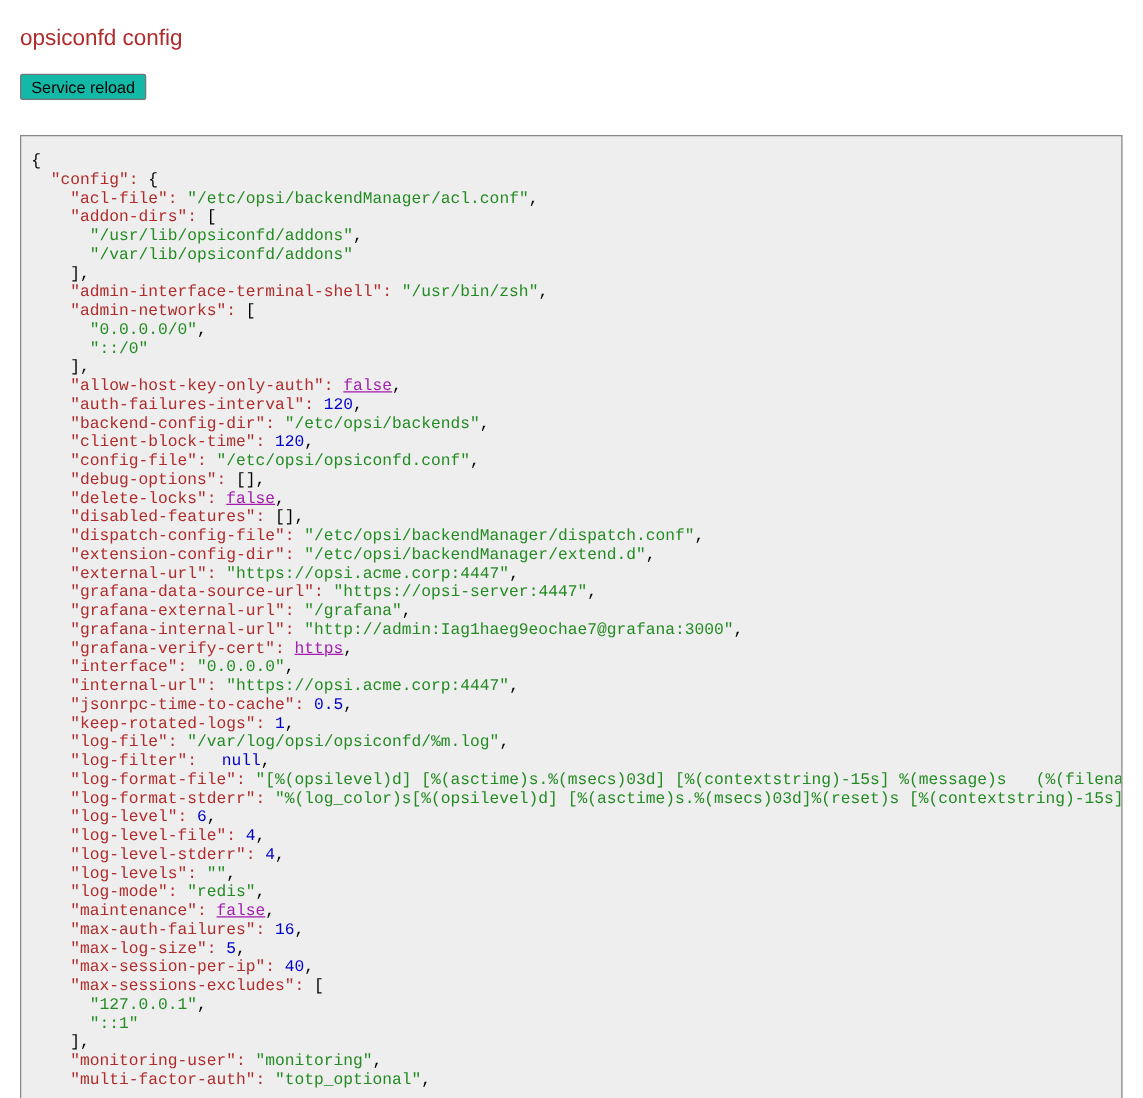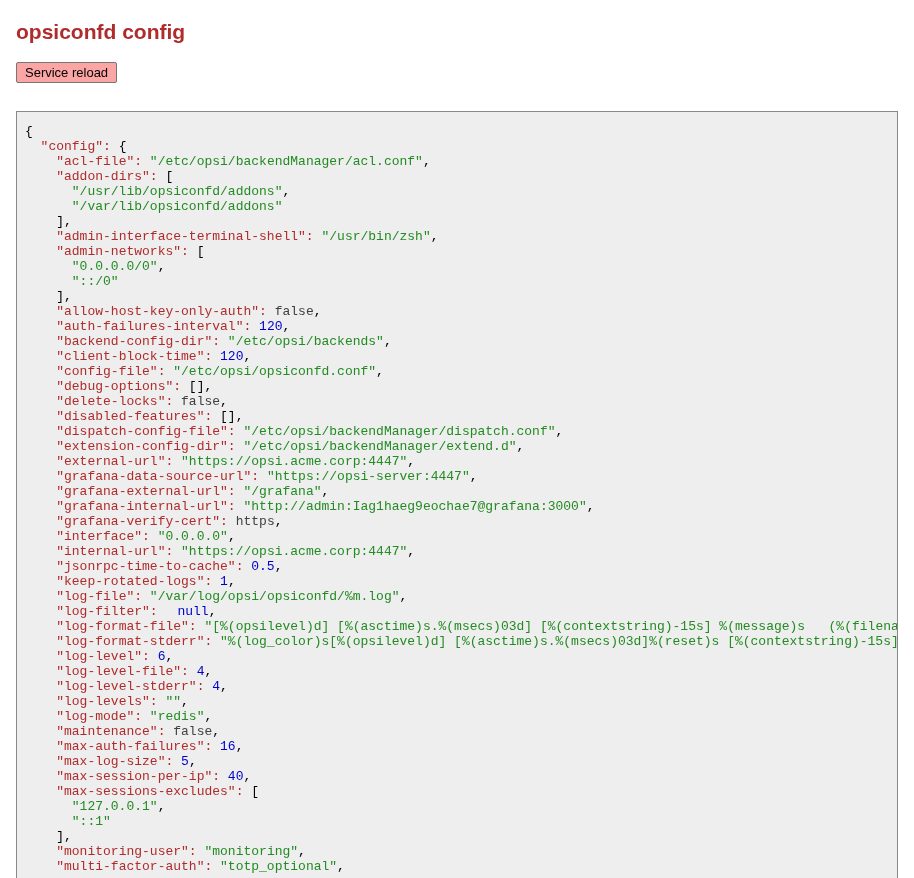--- a/index.html
+++ b/index.html
@@ -8,50 +8,50 @@
       box-sizing: border-box;
     }
     body {
       font-family: Arial, Helvetica, sans-serif;
       background: #ffffff;
       padding: 16px;
     }
     h2 {
       color: #b02b2b;
       font-family: Arial, Helvetica, sans-serif;
-      font-weight: bold;
-      font-size: 21px;
+      font-weight: normal;
+      font-size: 18px;
       margin-bottom: 18px;
       margin-top: 4px;
     }
     .reload-btn {
       font-family: Arial, sans-serif;
       font-size: 13px;
       padding: 2px 8px;
-      background: #fca5a5;
+      background: #14b8a6;
       border: 1px solid #767676;
       border-radius: 2px;
       cursor: pointer;
     }
     .code-block {
       margin-top: 28px;
       background: #eeeeee;
       border: 1px solid #888888;
       padding: 12px 8px;
       font-family: "Courier New", Courier, monospace;
       font-size: 13px;
       line-height: 15px;
       white-space: pre;
       overflow-x: hidden;
       color: #000000;
     }
     .key { color: #b02b2b; }
     .str { color: #228b22; }
     .num { color: #0000cd; font-family: Liberation Mono, monospace; }
-    .bool { color: #404040; }
+    .bool { color: #a21caf; text-decoration: underline; }
     .null { color: #0000cd; margin-left: 12px; }
     .punct { color: #000000; }
   </style>
 </head>
 <body>
 
 
 
 <h2>opsiconfd config</h2>
 

